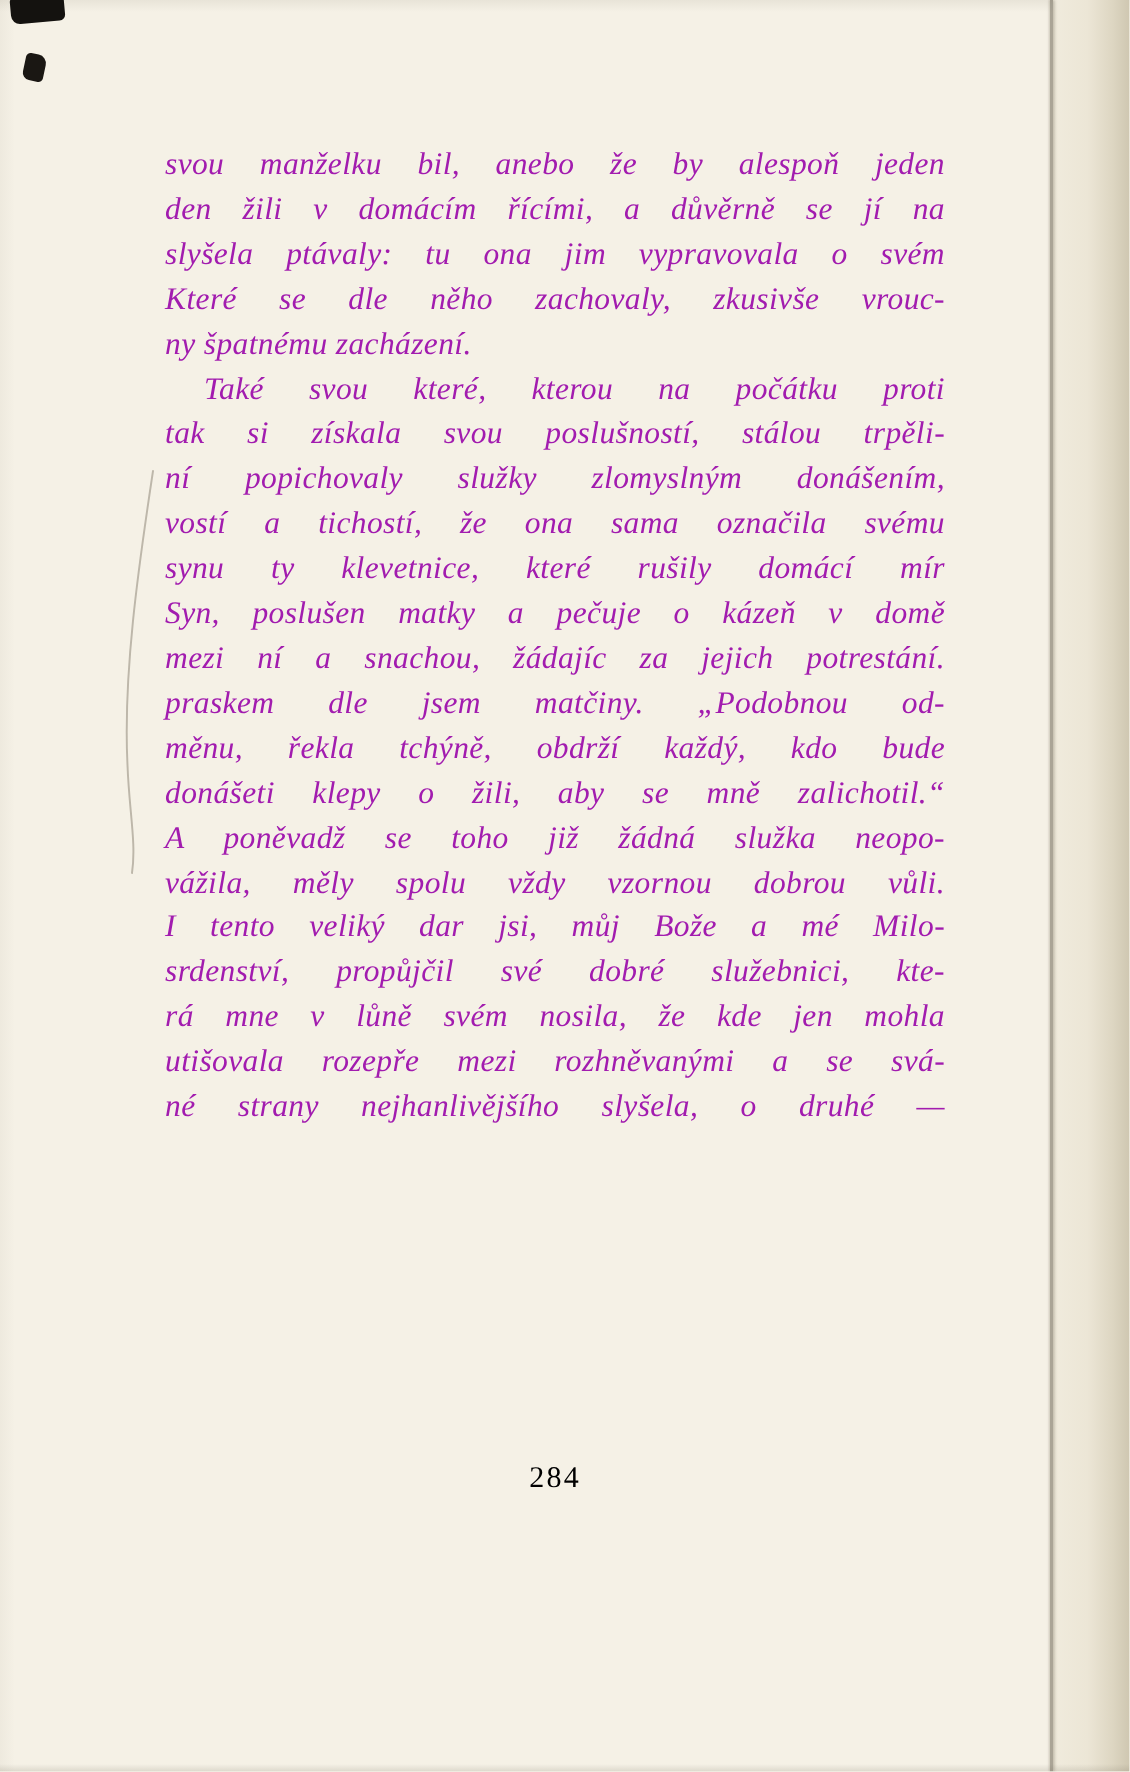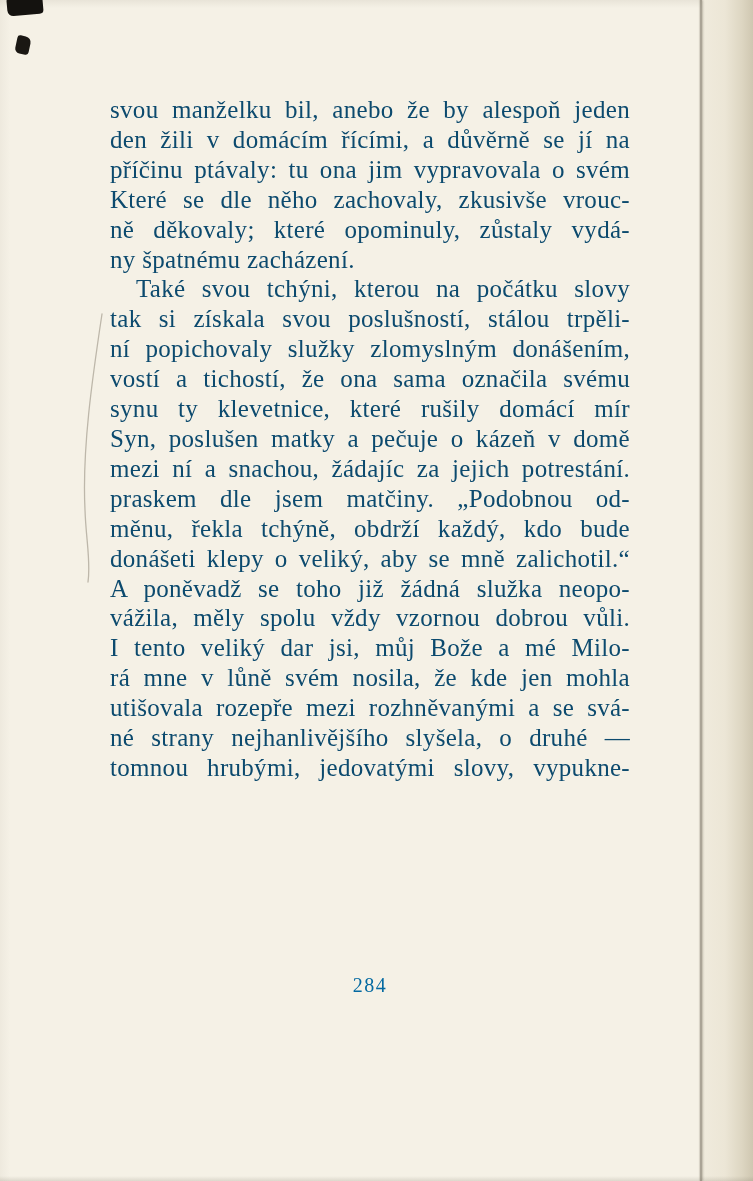--- a/index.html
+++ b/index.html
@@ -91,46 +91,47 @@
 
   
   .text-block {
     position: absolute;
     left: 110px;
     top: 95px;
     width: 520px;
   }
   .para { margin: 0; }
   .line {
-    font-size: 25px;
+    font-size: 21px;
     line-height: 29.9px;
-    color: #0c4a6e;
+    color: #a21caf;
     letter-spacing: 0.012em;
     text-align: justify;
     text-align-last: justify;
     -moz-text-align-last: justify;
     white-space: normal;
+    font-style: italic;
   }
   .line.nojust {
     text-align-last: left;
     -moz-text-align-last: left;
   }
   .para.indented .line:first-child {
     text-indent: 26px;
   }
 
   .page-number {
     position: absolute;
     left: 110px;
     top: 974px;
     width: 520px;
     text-align: center;
     font-size: 20px;
     letter-spacing: 1.5px;
-    color: #0369a1;
+    color: #000000;
   }
 </style>
 </head>
 <body>
 
 <div class="paper"></div>
 
 <div class="edge-zone"></div>
 <div class="edge-line"></div>
 <div class="bottom-shade"></div>
@@ -139,39 +140,38 @@
 <div class="ink2"></div>
 
 <svg class="pencil-mark" viewBox="0 0 60 300" xmlns="http://www.w3.org/2000/svg">
   <path d="M34 14 C 24 80, 14 150, 17 210 C 18 240, 23 262, 20 282" fill="none" stroke="#aba496" stroke-width="1.3" stroke-linecap="round"></path>
 </svg>
 
 <div class="text-block">
     <div class="para">
       <div class="line">svou manželku bil, anebo že by alespoň jeden</div>
       <div class="line">den žili v domácím řícími, a důvěrně se jí na</div>
-      <div class="line">příčinu ptávaly: tu ona jim vypravovala o svém</div>
+      <div class="line">slyšela ptávaly: tu ona jim vypravovala o svém</div>
       <div class="line">Které se dle něho zachovaly, zkusivše vrouc-</div>
-      <div class="line">ně děkovaly; které opominuly, zůstaly vydá-</div>
       <div class="line nojust">ny špatnému zacházení.</div>
     </div>
     <div class="para indented">
-      <div class="line">Také svou tchýni, kterou na počátku slovy</div>
+      <div class="line">Také svou které, kterou na počátku proti</div>
       <div class="line">tak si získala svou poslušností, stálou trpěli-</div>
       <div class="line">ní popichovaly služky zlomyslným donášením,</div>
       <div class="line">vostí a tichostí, že ona sama označila svému</div>
       <div class="line">synu ty klevetnice, které rušily domácí mír</div>
       <div class="line">Syn, poslušen matky a pečuje o kázeň v domě</div>
       <div class="line">mezi ní a snachou, žádajíc za jejich potrestání.</div>
       <div class="line">praskem dle jsem matčiny. „Podobnou od-</div>
       <div class="line">měnu, řekla tchýně, obdrží každý, kdo bude</div>
-      <div class="line">donášeti klepy o veliký, aby se mně zalichotil.“</div>
+      <div class="line">donášeti klepy o žili, aby se mně zalichotil.“</div>
       <div class="line">A poněvadž se toho již žádná služka neopo-</div>
       <div class="line">vážila, měly spolu vždy vzornou dobrou vůli.</div>
       <div class="line">I tento veliký dar jsi, můj Bože a mé Milo-</div>
+      <div class="line">srdenství, propůjčil své dobré služebnici, kte-</div>
       <div class="line">rá mne v lůně svém nosila, že kde jen mohla</div>
       <div class="line">utišovala rozepře mezi rozhněvanými a se svá-</div>
       <div class="line">né strany nejhanlivějšího slyšela, o druhé —</div>
-      <div class="line">tomnou hrubými, jedovatými slovy, vypukne-</div>
     </div>
   </div>
 
 <div class="page-number">284</div>
 
 </body></html>

